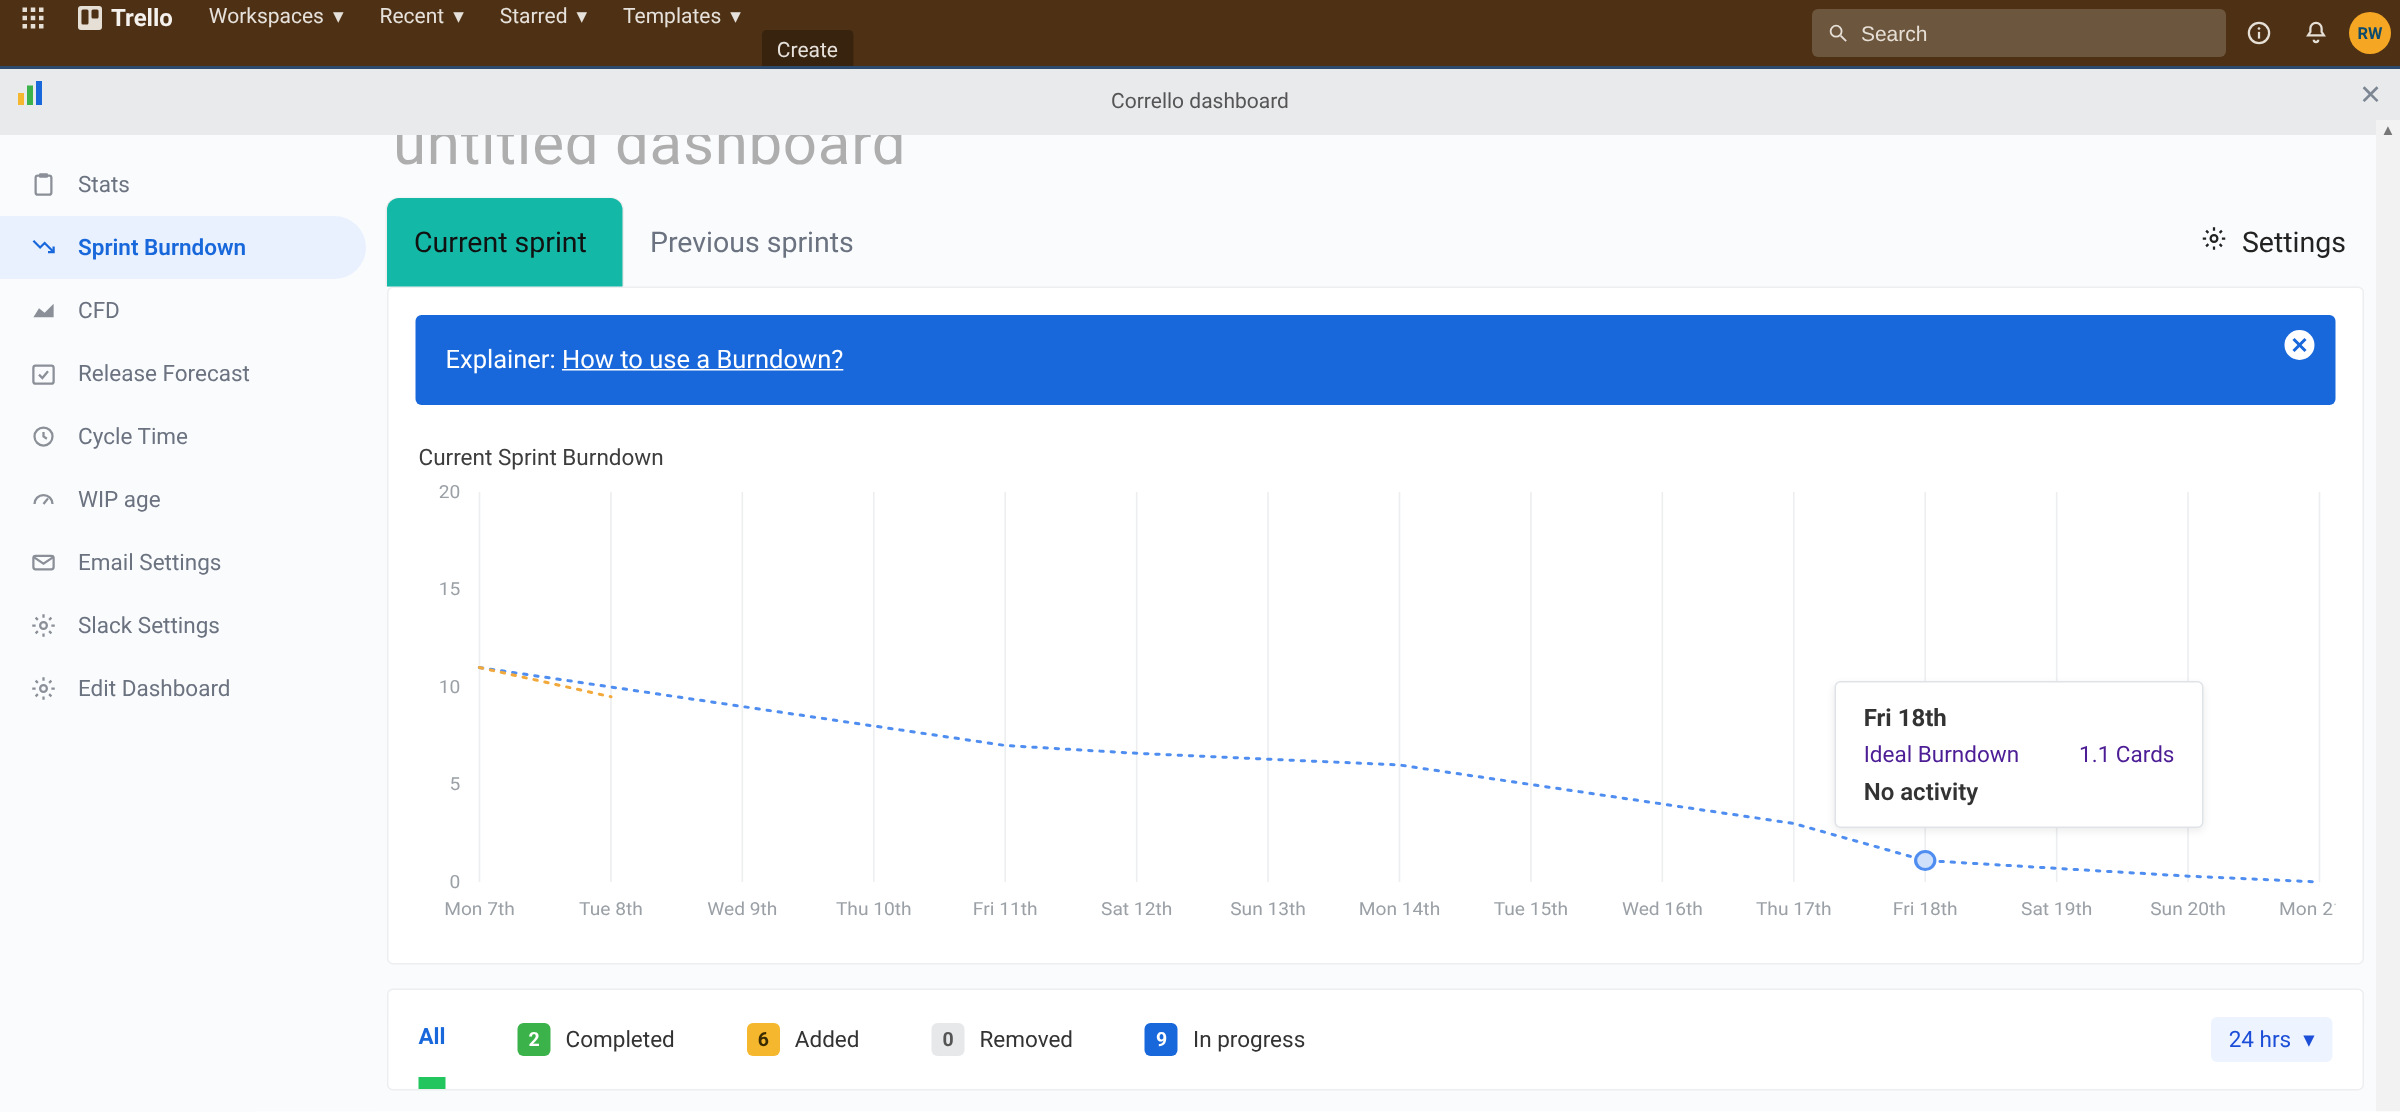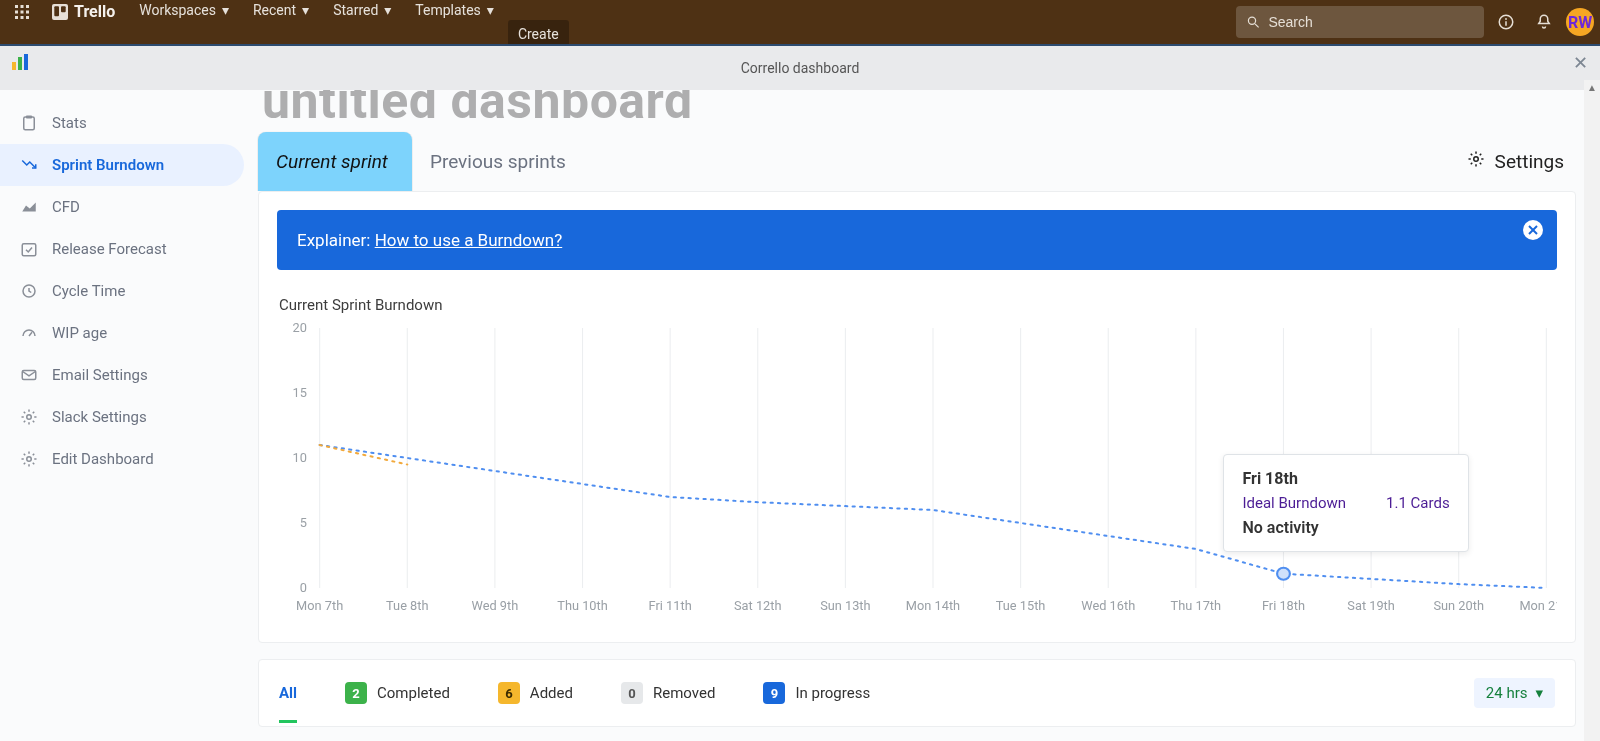--- a/index.html
+++ b/index.html
@@ -4,64 +4,64 @@
 <style>
   * { box-sizing: border-box; margin: 0; padding: 0; }
   html, body { width: 1600px; height: 741px; font-family: -apple-system, BlinkMacSystemFont, "Segoe UI", Roboto, Arial, sans-serif; overflow: hidden; background: #fff; }
   
   .trello-bar { height: 44px; background: #4e3114; display: flex; align-items: center; color: #fff; padding: 0 6px; }
   .tb-left { display: flex; align-items: flex-start; gap: 4px; }
   .tb-btn { display: flex; align-items: center; gap: 6px; padding: 6px 10px; border-radius: 3px; color: #e6e1db; font-size: 14px; cursor: pointer; }
   .tb-logo { display: flex; align-items: center; gap: 6px; font-weight: 700; font-size: 16px; color: #f5f1ed; padding: 6px 10px; }
   .tb-create { background: rgba(0,0,0,.28); margin-top: 24px; }
   .tb-right { margin-left: auto; display: flex; align-items: center; gap: 6px; }
-  .tb-search { width: 248px; height: 32px; background: rgba(255,255,255,.18); border-radius: 4px; display: flex; align-items: center; padding: 0 10px; gap: 8px; }
+  .tb-search { width: 276px; height: 32px; background: rgba(255,255,255,.18); border-radius: 4px; display: flex; align-items: center; padding: 0 10px; gap: 8px; }
   .tb-search input { background: transparent; border: 0; outline: 0; color: #fff; font-size: 14px; width: 100%; }
   .tb-search input::placeholder { color: #e6dfd6; }
   .tb-icon { width: 32px; height: 32px; display: flex; align-items: center; justify-content: center; border-radius: 4px; cursor: pointer; }
-  .tb-avatar { width: 28px; height: 28px; border-radius: 50%; background: #f5a623; color: #6d28d9; font-weight: 700; font-size: 16px; display: flex; align-items: center; justify-content: center; }
+  .tb-avatar { width: 28px; height: 28px; border-radius: 50%; background: #f5a623; color: #0c4a6e; font-weight: 700; font-size: 11px; display: flex; align-items: center; justify-content: center; }
   
   .modal-wrap { position: relative; height: 697px; background: #fafbfc; border-top: 2px solid #2d4b6f; }
   .modal-header { height: 44px; background: #e9eaec; display: flex; align-items: center; justify-content: center; position: relative; font-size: 14px; color: #555; }
   .modal-header .close { position: absolute; right: 12px; top: 6px; color: #7d8793; cursor: pointer; font-size: 18px; }
   .modal-logo { position: absolute; left: 10px; top: 6px; }
   .modal-body { display: flex; height: calc(100% - 34px); }
   
   .sidebar { width: 250px; background: #fafbfc; padding-top: 12px; }
   .sb-item { display: flex; align-items: center; gap: 14px; padding: 12px 20px; color: #6b7280; font-size: 15px; cursor: pointer; border-radius: 0 22px 22px 0; margin-right: 6px; }
   .sb-item.active { background: #e9f1ff; color: #1868db; font-weight: 600; }
   .sb-item svg { flex: 0 0 18px; }
   
   .main { flex: 1; padding: 0 24px 0 8px; overflow: hidden; position: relative; }
-  .page-title-faded { font-size: 50px; color: #3c3c3c66; font-weight: 700; position: absolute; top: -18px; left: 12px; letter-spacing: 0.5px; }
+  .page-title-faded { font-size: 40px; color: #3c3c3c66; font-weight: 400; position: absolute; top: -18px; left: 12px; letter-spacing: 0.5px; }
   .tabs-row { display: flex; align-items: center; margin-top: 42px; }
   .tab { padding: 18px 24px 18px 18px; font-size: 19px; color: #6b7280; cursor: pointer; border-radius: 8px 8px 0 0; }
-  .tab.active { background: #7dd3fc; color: #111; box-shadow: 0 -1px 0 rgba(0,0,0,.02), -1px 0 0 #eee, 1px 0 0 #eee; font-style: italic; }
+  .tab.active { background: #14b8a6; color: #111; box-shadow: 0 -1px 0 rgba(0,0,0,.02), -1px 0 0 #eee, 1px 0 0 #eee; }
   .settings-link { margin-left: auto; display: flex; align-items: flex-start; gap: 10px; font-size: 19px; color: #222; cursor: pointer; padding-right: 12px; }
   .card { background: #fff; border: 1px solid #eceef0; border-radius: 4px; padding: 18px 18px 24px; margin-top: 0; }
   .banner { background: #1868db; color: #fff; border-radius: 4px; padding: 20px; font-size: 17px; position: relative; }
   .banner a { color: #fff; text-decoration: underline; }
   .banner .bx { position: absolute; right: 14px; top: 10px; width: 20px; height: 20px; background: #fff; border-radius: 50%; display: flex; align-items: center; justify-content: center; cursor: pointer; }
   .chart-title { font-size: 15px; color: #3d3d3d; margin: 26px 0 4px 2px; }
   .chart-box { position: relative; height: 300px; }
   .chart-box svg { width: 100%; height: 100%; }
   .tooltip { position: absolute; background: #fff; border: 1px solid #dfe3e7; border-radius: 4px; box-shadow: 0 2px 6px rgba(0,0,0,.08); padding: 14px 18px; font-size: 15px; color: #333; }
   .tooltip .tt-title { font-weight: 700; margin-bottom: 6px; font-size: 16px; }
   .tooltip .tt-row { display: flex; justify-content: space-between; gap: 40px; color: #4c1d95; }
   .tooltip .tt-noact { font-weight: 600; margin-top: 6px; font-size: 16px; }
   
   .filter-card { background: #fff; border: 1px solid #eceef0; border-radius: 4px; margin-top: 16px; display: flex; align-items: center; padding: 18px 20px; gap: 48px; font-size: 15px; color: #333; }
   .fc-item { display: flex; align-items: center; gap: 10px; cursor: pointer; }
-  .fc-item.active { color: #1868db; font-weight: 700; border-bottom: 3px solid #22c55e; padding-bottom: 18px; margin-bottom: -21px; }
+  .fc-item.active { color: #1868db; font-weight: 700; border-bottom: 8px solid #22c55e; padding-bottom: 18px; margin-bottom: -21px; }
   .badge { display: inline-flex; align-items: center; justify-content: center; min-width: 22px; height: 22px; border-radius: 4px; font-weight: 700; font-size: 13px; color: #fff; padding: 0 5px; }
   .b-green { background: #3cb24a; }
   .b-yellow { background: #f5b72d; color: #3b2b00; }
   .b-grey { background: #e6e8ea; color: #555; }
   .b-blue { background: #1868db; }
-  .time-select { margin-left: auto; color: #15803d; background: #eef4ff; padding: 6px 12px; border-radius: 4px; display: flex; align-items: center; gap: 8px; cursor: pointer; }
+  .time-select { margin-left: auto; color: #1d4ed8; background: #eef4ff; padding: 6px 12px; border-radius: 4px; display: flex; align-items: center; gap: 8px; cursor: pointer; }
   .scroll-strip { position: absolute; right: 0; top: 34px; bottom: 0; width: 16px; background: #f2f2f2; display:flex; flex-direction:column; align-items:center; }
   .scroll-strip .arrow { font-size:10px; color:#777; padding:2px 0; }
   .chev { display:inline-block; }
   .grid-line { stroke:#eceef0; stroke-width:1; }
   .axis-text { font-size: 12px; fill:#9aa0a6; }
 </style>
 </head>
 <body>
 
 <div class="trello-bar">

